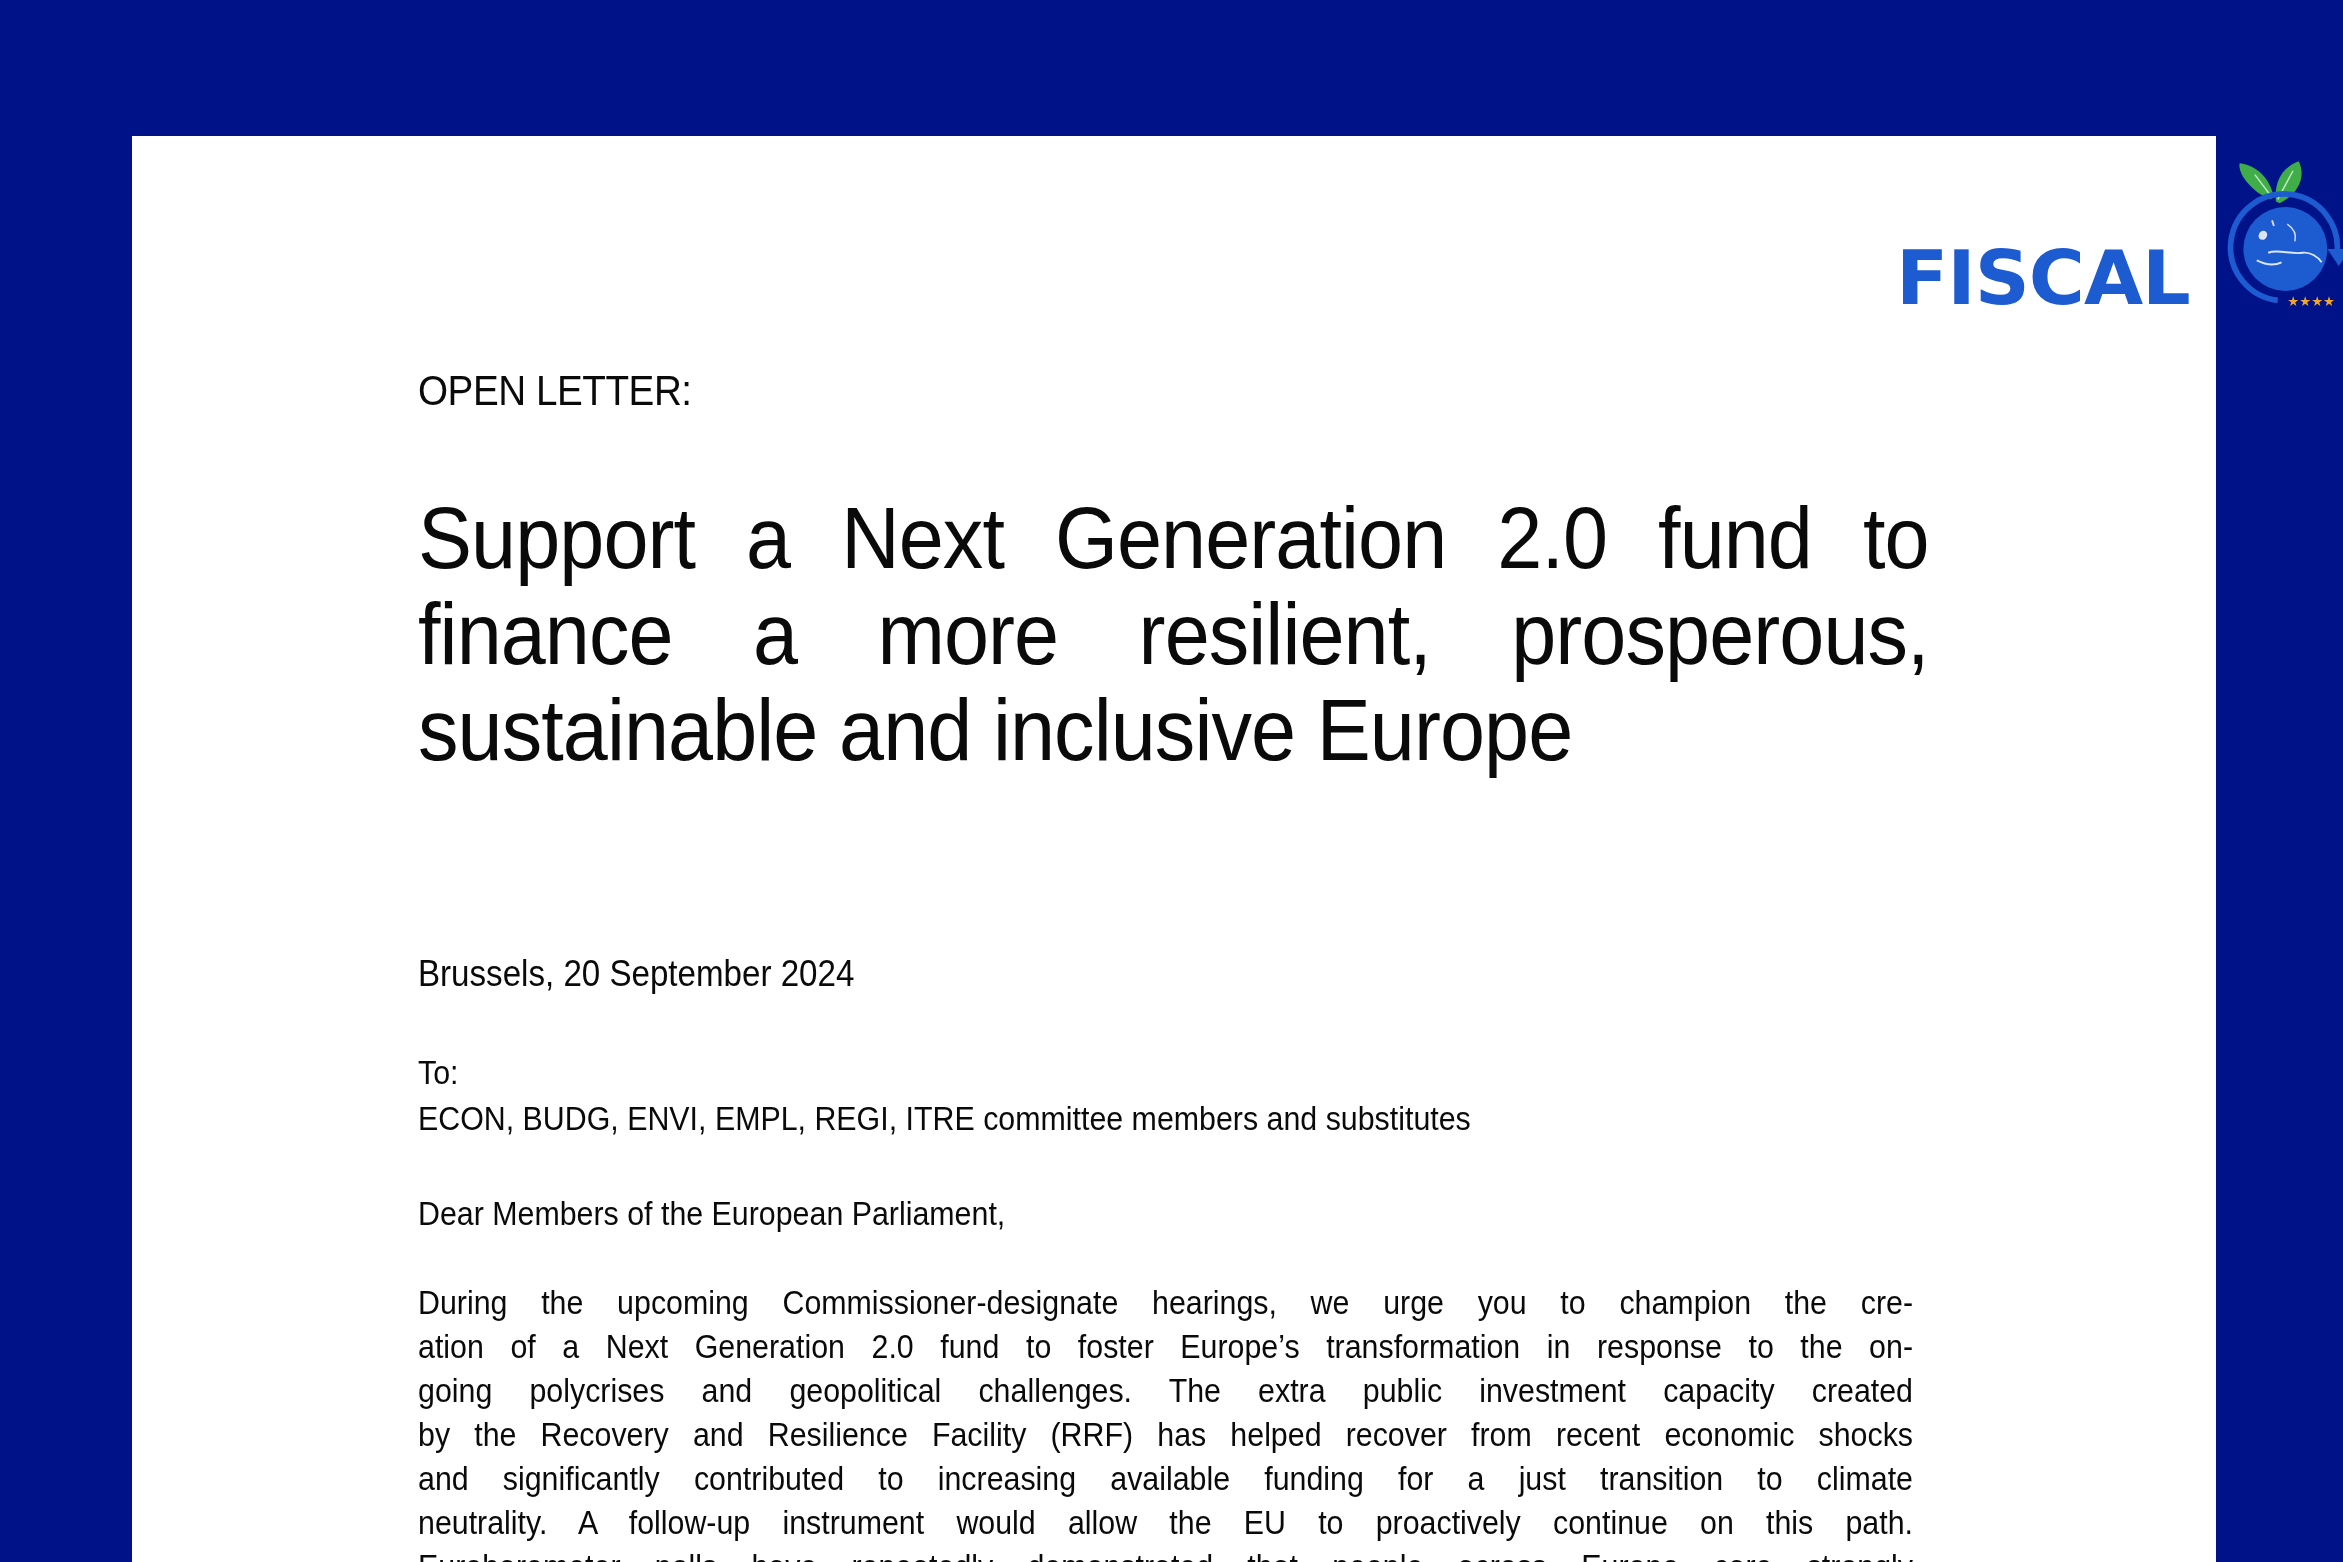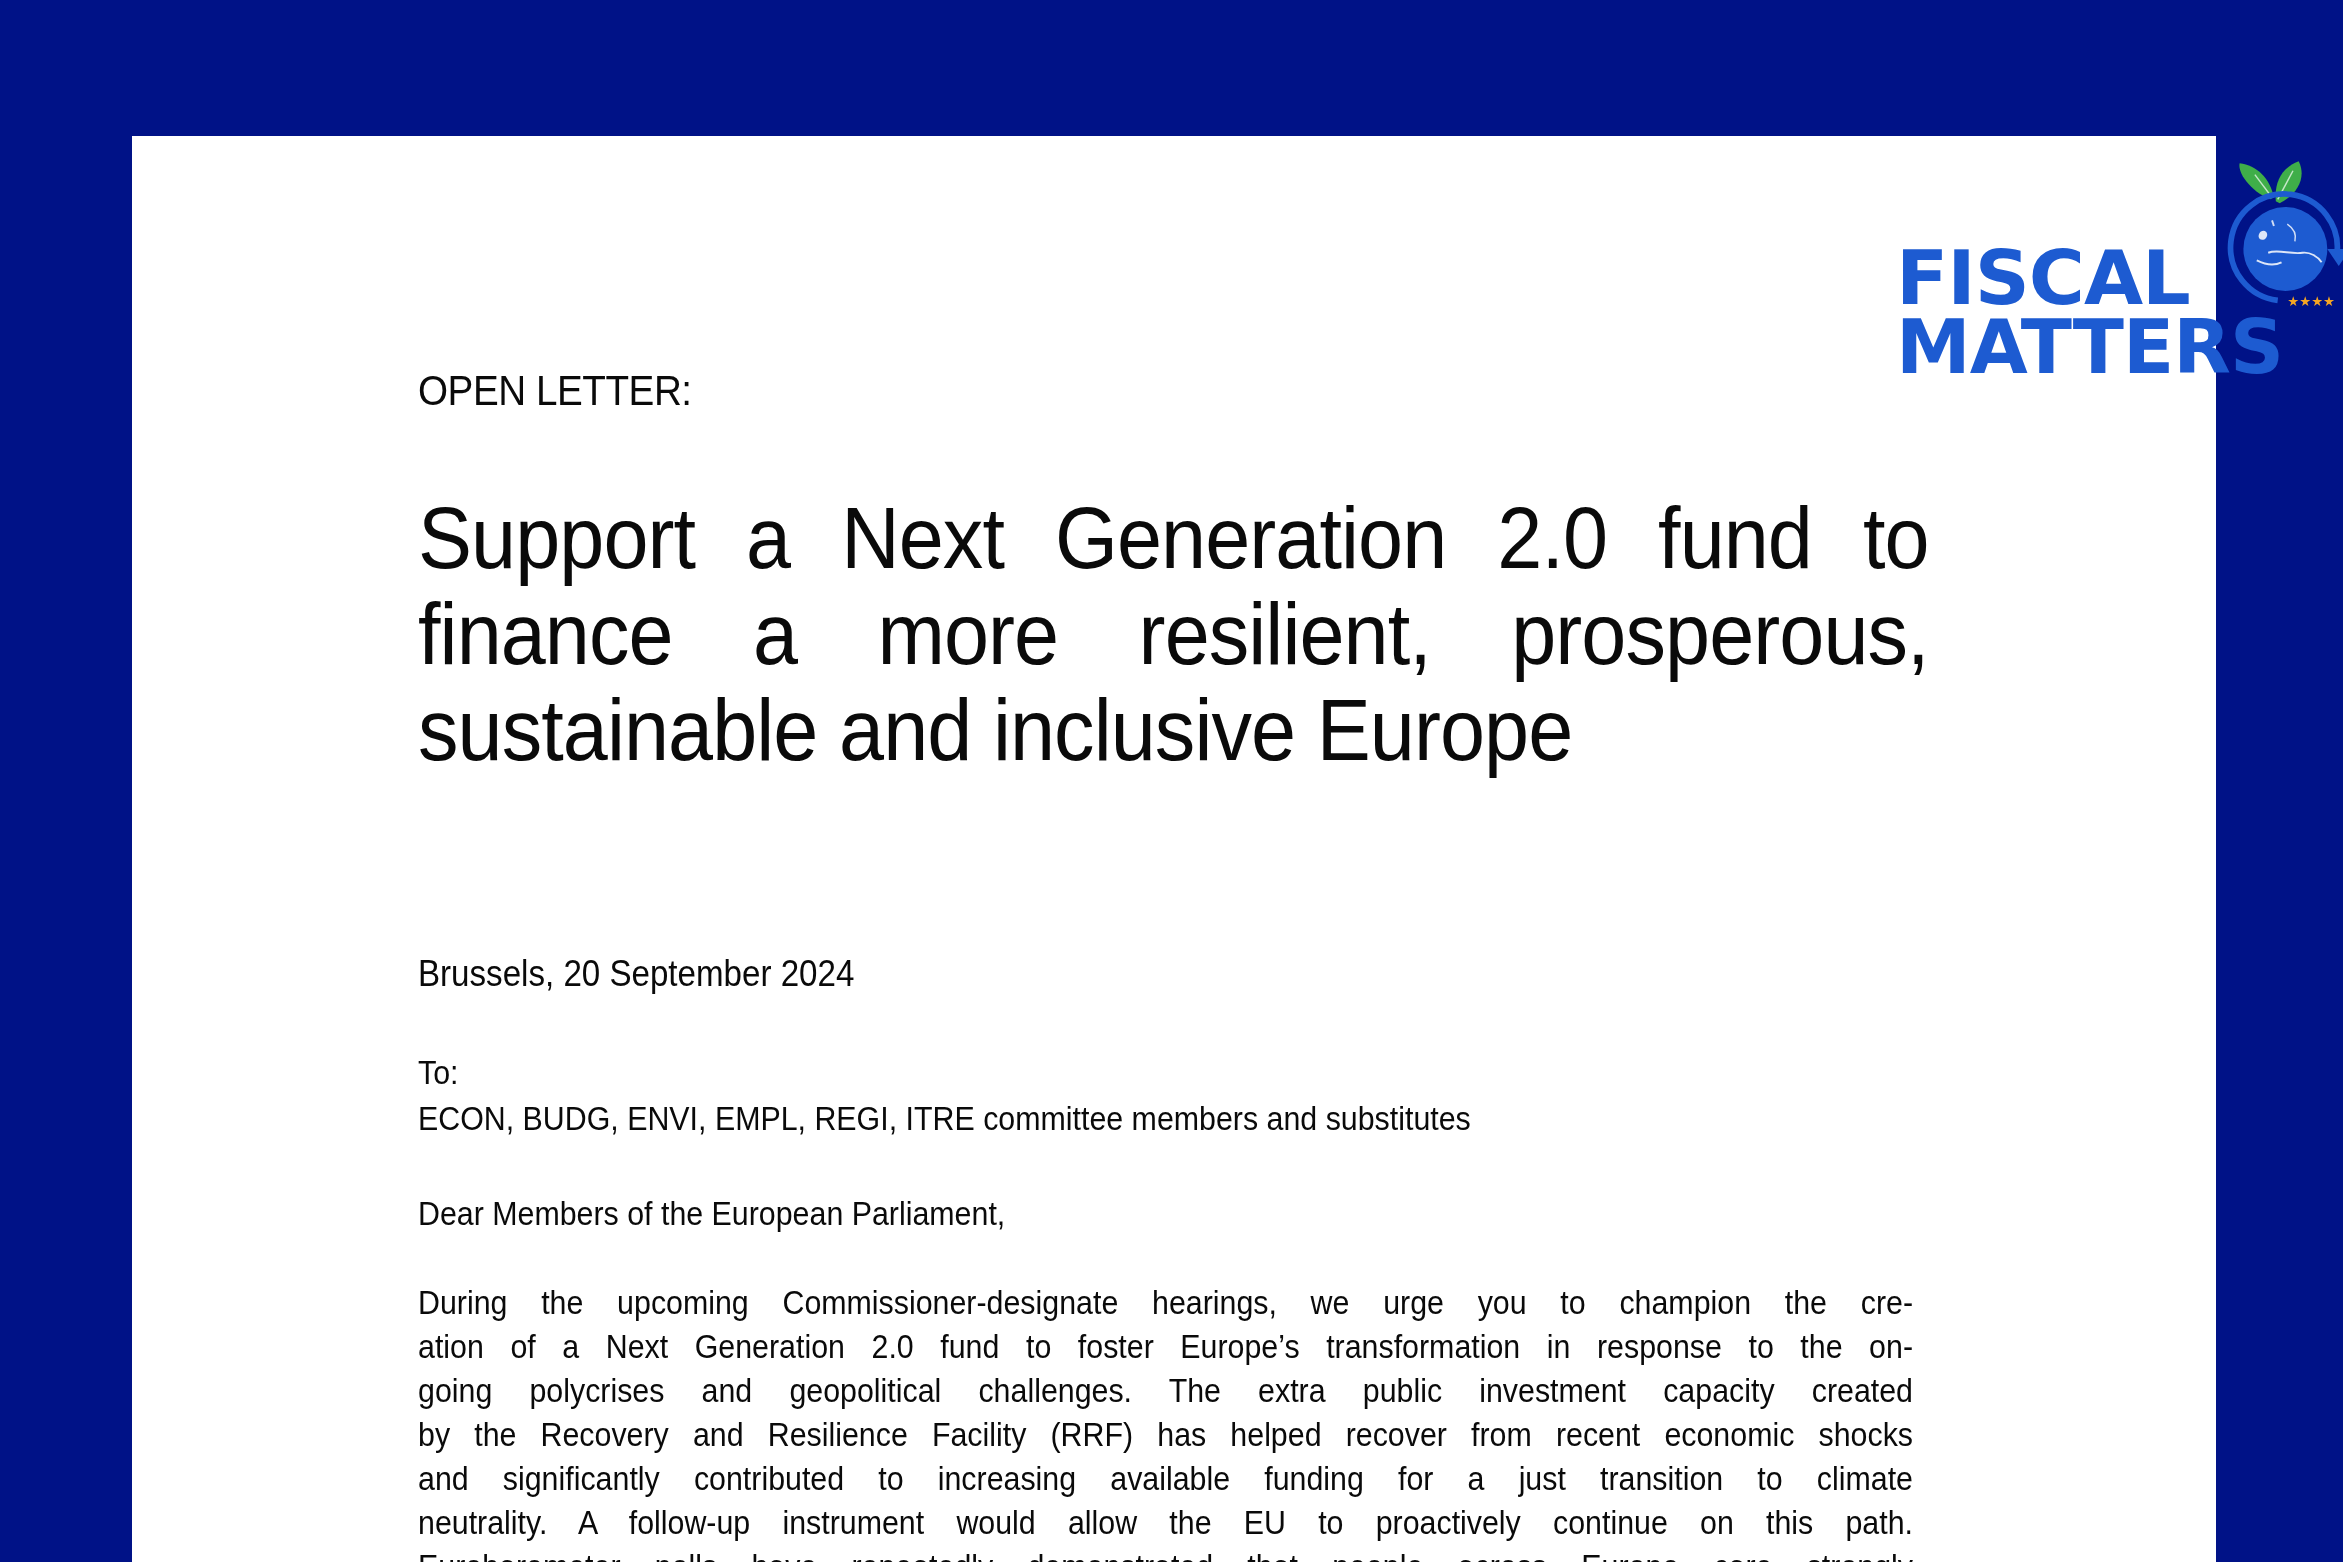--- a/index.html
+++ b/index.html
@@ -150,21 +150,20 @@
     width: 100%;
   }
 </style>
 </head>
 <body>
 
 <div class="page">
 
   <div class="logo">
     <div class="logo-line1 logo-text">FISCAL</div>
-    <div class="logo-line2 logo-text">MATTERS</div>
     <svg class="logo-globe" viewBox="0 0 150 160" xmlns="http://www.w3.org/2000/svg">
 
       <path d="M62 40 C40 30, 28 12, 30 2 C48 4, 62 18, 66 38 Z" fill="#3fae49"></path>
       <path d="M68 42 C66 20, 76 6, 92 0 C100 16, 92 34, 72 44 Z" fill="#3fae49"></path>
       <path d="M64 38 L46 14" stroke="#ffffff" stroke-width="1.5" fill="none" opacity="0.7"></path>
       <path d="M70 40 L86 10" stroke="#ffffff" stroke-width="1.5" fill="none" opacity="0.7"></path>
 
       <path d="M70 146 A56 56 0 1 1 132 98" stroke="#1d5bd1" stroke-width="6" fill="none"></path>
       <polygon points="122,92 146,92 134,110" fill="#1d5bd1"></polygon>
 

